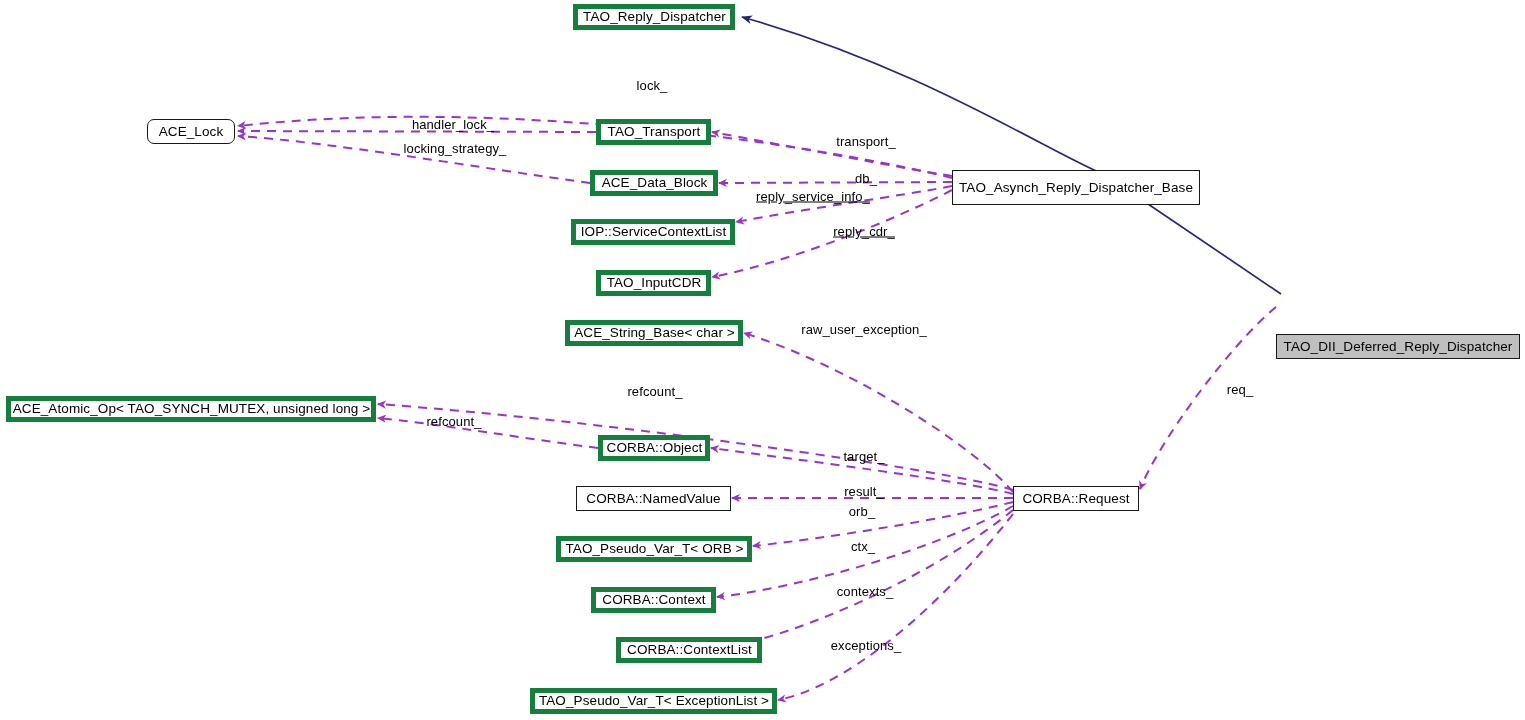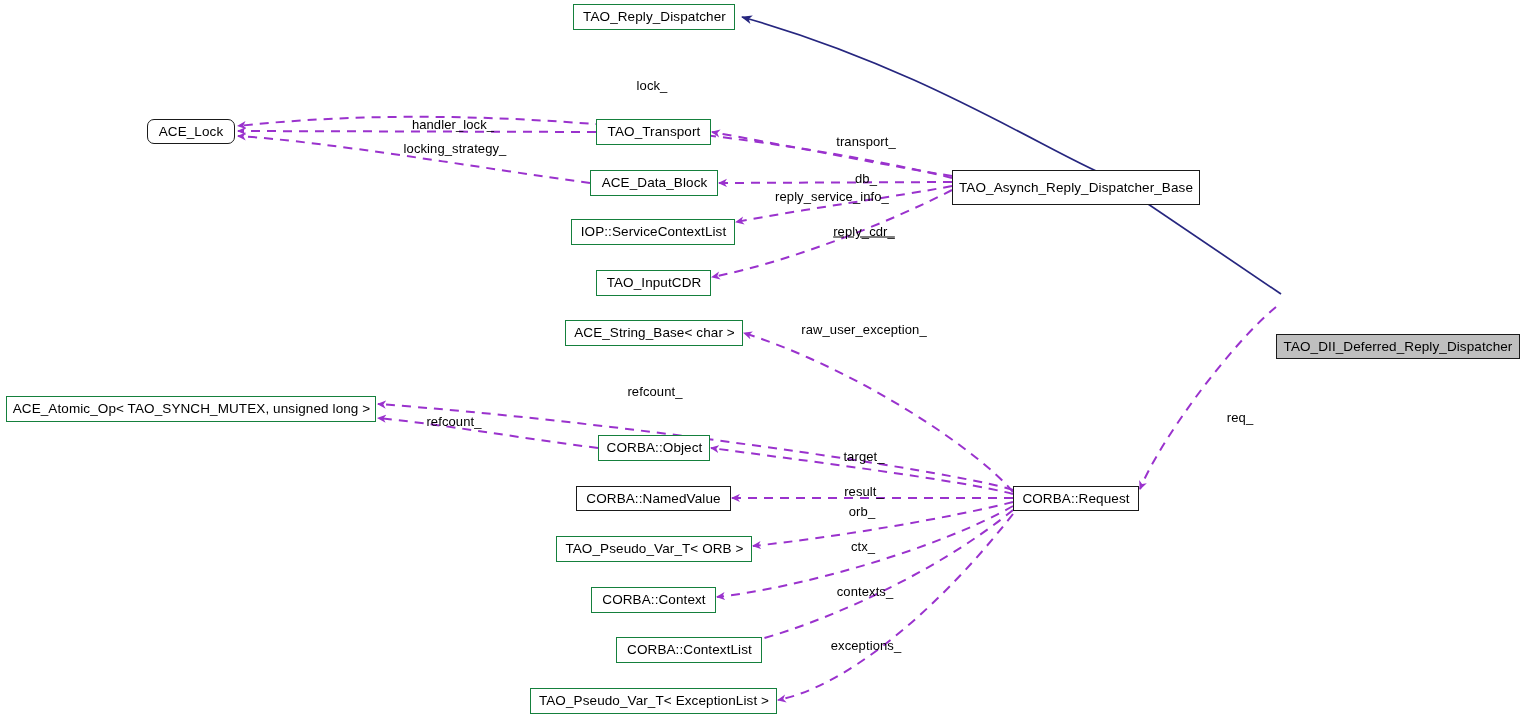--- a/index.html
+++ b/index.html
@@ -12,21 +12,21 @@
   svg#edges{position:absolute;left:0;top:0;width:1525px;height:720px;}
 
   .node{
     position:absolute;box-sizing:border-box;
     background:#ffffff;border:1px solid #000000;
     display:flex;align-items:center;justify-content:center;
     font-size:13.5px;line-height:1;color:#000000;
     white-space:nowrap;letter-spacing:0.1px;
     padding:0 7px;
   }
-  .node.red{border:1px solid #15803d;padding-left:8px;}
+  .node.red{border:5px solid #15803d;padding-left:8px;}
   .node.black{border:1px solid #1a1a1a;}
   .node.highlight{background:#bfbfbf;border:1px solid #1a1a1a;}
 
   .edge-label{
     position:absolute;font-size:13px;color:#000000;
     white-space:nowrap;line-height:1;letter-spacing:0.1px;
     transform:translate(-50%,-50%);
   }
 </style>
 </head>
@@ -120,26 +120,26 @@
       <div class="node red" style="left: 530px; top: 688px; width: 247px; height: 26px;">
         <span>TAO_Pseudo_Var_T&lt; ExceptionList &gt;</span>
       </div>
     </div>
   <div id="labels-layer">
       <div class="edge-label" style="left: 652px; top: 85px;">lock_</div>
       <div class="edge-label" style="left: 453px; top: 124px;">handler_lock_</div>
       <div class="edge-label" style="left: 455px; top: 148px;">locking_strategy_</div>
       <div class="edge-label" style="left: 866px; top: 141px;">transport_</div>
       <div class="edge-label" style="left: 866px; top: 178px;">db_</div>
-      <div class="edge-label" style="left: 832px; top: 196px;">reply_service_info_</div>
+      <div class="edge-label" style="left: 813px; top: 196px; text-decoration: underline;">reply_service_info_</div>
       <div class="edge-label" style="left: 864px; top: 231px; text-decoration: underline;">reply_cdr_</div>
       <div class="edge-label" style="left: 864px; top: 329px;">raw_user_exception_</div>
       <div class="edge-label" style="left: 655px; top: 391px;">refcount_</div>
       <div class="edge-label" style="left: 454px; top: 421px;">refcount_</div>
-      <div class="edge-label" style="left: 1240px; top: 389px; margin-top: 28px;">req_</div>
+      <div class="edge-label" style="left: 1240px; top: 389px;">req_</div>
       <div class="edge-label" style="left: 864px; top: 456px;">target_</div>
       <div class="edge-label" style="left: 864px; top: 491px;">result_</div>
       <div class="edge-label" style="left: 862px; top: 511px;">orb_</div>
       <div class="edge-label" style="left: 863px; top: 546px;">ctx_</div>
       <div class="edge-label" style="left: 865px; top: 591px;">contexts_</div>
       <div class="edge-label" style="left: 866px; top: 645px;">exceptions_</div>
     </div>
 
 </div>
 

